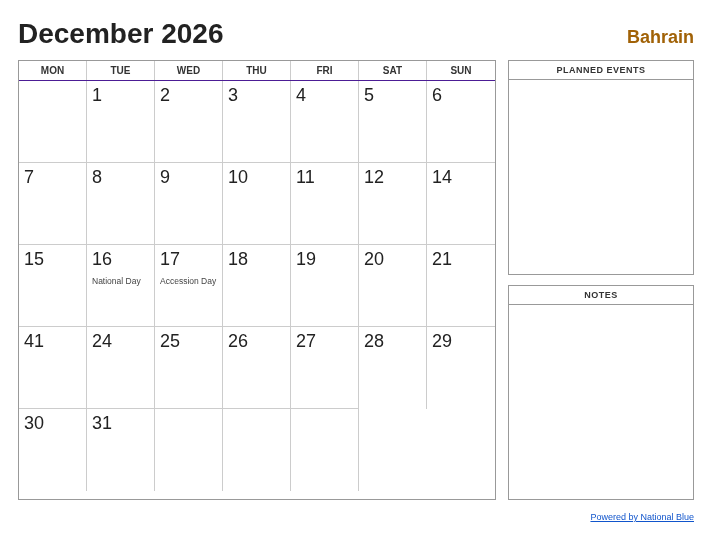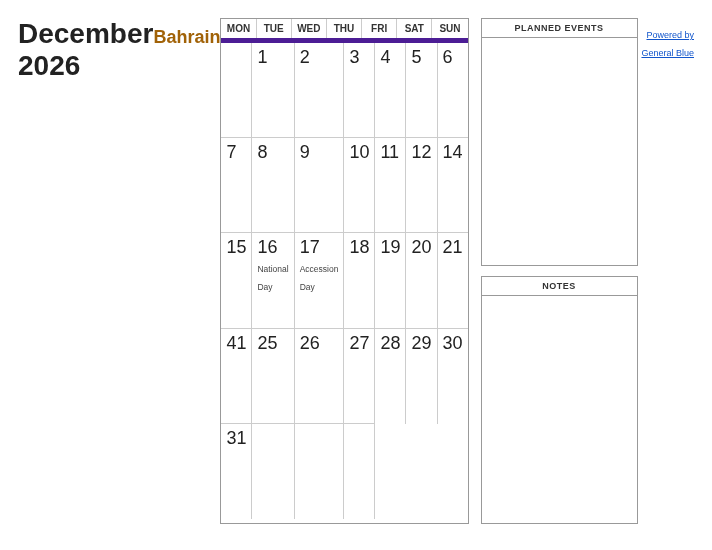--- a/index.html
+++ b/index.html
@@ -11,20 +11,21 @@
       align-items: center;
       width: 712px;
       height: 550px;
     }
     .page {
       background: white;
       width: 712px;
       height: 550px;
       padding: 18px 18px 26px 18px;
       display: flex;
+      flex-direction: column;
     }
     .header {
       display: flex;
       justify-content: space-between;
       align-items: baseline;
       margin-bottom: 10px;
     }
     .month-title {
       font-size: 28px;
       font-weight: bold;
@@ -40,21 +41,21 @@
       flex: 1;
       gap: 12px;
     }
     .calendar-section {
       flex: 1;
       border: 1px solid #999;
     }
     .day-headers {
       display: grid;
       grid-template-columns: repeat(7, 1fr);
-      border-bottom: 5px solid #4c1d95;
+      border-bottom: 1px solid #4c1d95;
     }
     .day-header {
       text-align: center;
       font-size: 10px;
       font-weight: bold;
       padding: 4px 2px;
       color: #333;
       border-right: 1px solid #ccc;
     }
     .day-header:last-child { border-right: none; }
@@ -81,21 +82,21 @@
       color: #222;
       display: block;
     }
     .cell-event {
       font-size: 8.5px;
       color: #444;
       margin-top: 14px;
       line-height: 1.2;
     }
     .sidebar {
-      width: 157px;
+      width: 186px;
       display: flex;
       flex-direction: column;
       gap: 10px;
     }
     .sidebar-box {
       border: 1px solid #999;
       flex: 1;
       display: flex;
       flex-direction: column;
     }
@@ -200,20 +201,23 @@
             <span class="cell-date">20</span>
           </div>
 
         <div class="calendar-cell">
             <span class="cell-date">21</span>
           </div>
         <div class="calendar-cell">
             <span class="cell-date">41</span>
           </div>
         <div class="calendar-cell">
+            <span class="cell-date">24</span>
+          </div>
+        <div class="calendar-cell">
             <span class="cell-date">25</span>
           </div>
         <div class="calendar-cell">
             <span class="cell-date">26</span>
           </div>
         <div class="calendar-cell">
             <span class="cell-date">27</span>
           </div>
 
         <div class="calendar-cell last-row">
@@ -240,15 +244,15 @@
         <div class="sidebar-box-content"></div>
       </div>
       <div class="sidebar-box">
         <div class="sidebar-box-title">NOTES</div>
         <div class="sidebar-box-content"></div>
       </div>
     </div>
   </div>
 
   <div class="footer">
-    <a href="#">Powered by General Blue</a>
+    <a href="#">Powered by National Blue</a>
   </div>
 </div>
 
 </body></html>

